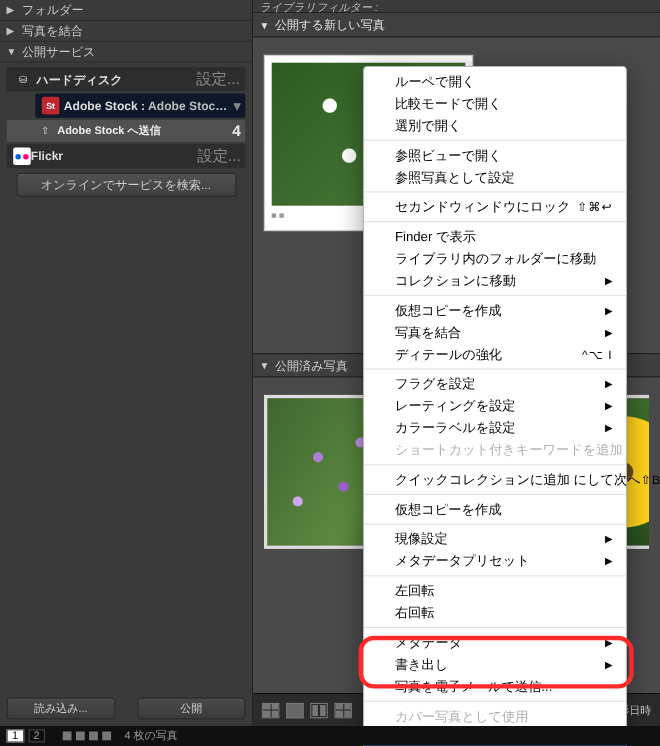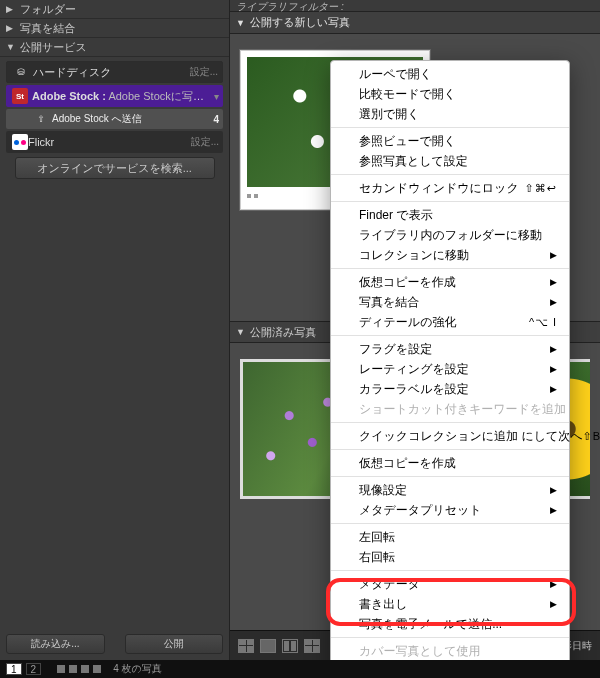--- a/index.html
+++ b/index.html
@@ -10,22 +10,22 @@
     .right-pane { flex:1; background:#4a4a4a; display:flex; flex-direction:column; position:relative; }
 
     .collapse-row { display:flex; align-items:center; height:19px; padding:0 8px 0 6px; border-bottom:1px solid #2b2b2b; color:#c9c9c9; }
     .collapse-row .tri { width:10px; display:inline-block; margin-right:4px; font-size:9px; color:#c4c4c4;}
     .collapse-row .label { flex:1; }
 
     .serv-body { padding:2px 6px 10px 6px; background:#3a3a3a; flex:1; }
     .panel-item { display:flex; align-items:center; height:22px; padding:0 4px; color:#ddd; border-radius:2px; }
     .panel-item .icn { width:16px; height:16px; margin-right:4px; display:flex; align-items:center; justify-content:center; font-size:9px; border-radius:2px; }
     .hd { background:linear-gradient(#555,#444); border:1px solid #2c2c2c; }
-    .panel-item .name { flex:1; white-space:nowrap; overflow:hidden; text-overflow:ellipsis; }
-    .panel-item .aux { color:#888; font-size:10px; }
+    .panel-item .name { flex:1; white-space:nowrap; overflow:hidden; text-overflow:ellipsis;font-weight:bold; }
+    .panel-item .aux { color:#888; font-size:14px; }
 
     .dark-item { background:#2d2d2d; margin:2px 0; padding-left:6px; }
     .sub-item { padding-left:28px; background:#505050; height:20px; }
     .sub-item .name { font-size:10px; color:#eee; }
     .sub-item .aux { color:#eee; font-weight:bold; }
 
     .flickr-dots { width:16px;height:16px; display:flex; justify-content:center; align-items:center; gap:2px; background:#fff; border-radius:2px;}
     .flickr-dots span{ width:5px;height:5px;border-radius:50%;}
     .fb{background:#0063dc;} .fr{background:#ff0084;}
 
@@ -108,21 +108,21 @@
       <span class="label">公開サービス</span>
     </div>
 
     <div class="serv-body">
       <div class="panel-item hd dark-item">
         <span class="icn">⛁</span>
         <span class="name">ハードディスク</span>
         <span class="aux">設定...</span>
       </div>
 
-      <div class="panel-item dark-item" style="background:#4c1d95;">
+      <div class="panel-item dark-item" style="background:#0f172a;margin-left:26px;">
         <span class="icn" style="background:#c0272d;color:#fff;font-size:8px;font-weight:bold;">St</span>
         <span class="name"><b>Adobe Stock :</b> <span style="color:#bbb;">Adobe Stockに写真…</span></span>
         <span class="aux">▾</span>
       </div>
       <div class="panel-item sub-item">
         <span class="icn" style="width:14px; font-size:9px;">⇧</span>
         <span class="name">Adobe Stock へ送信</span>
         <span class="aux">4</span>
       </div>
 

